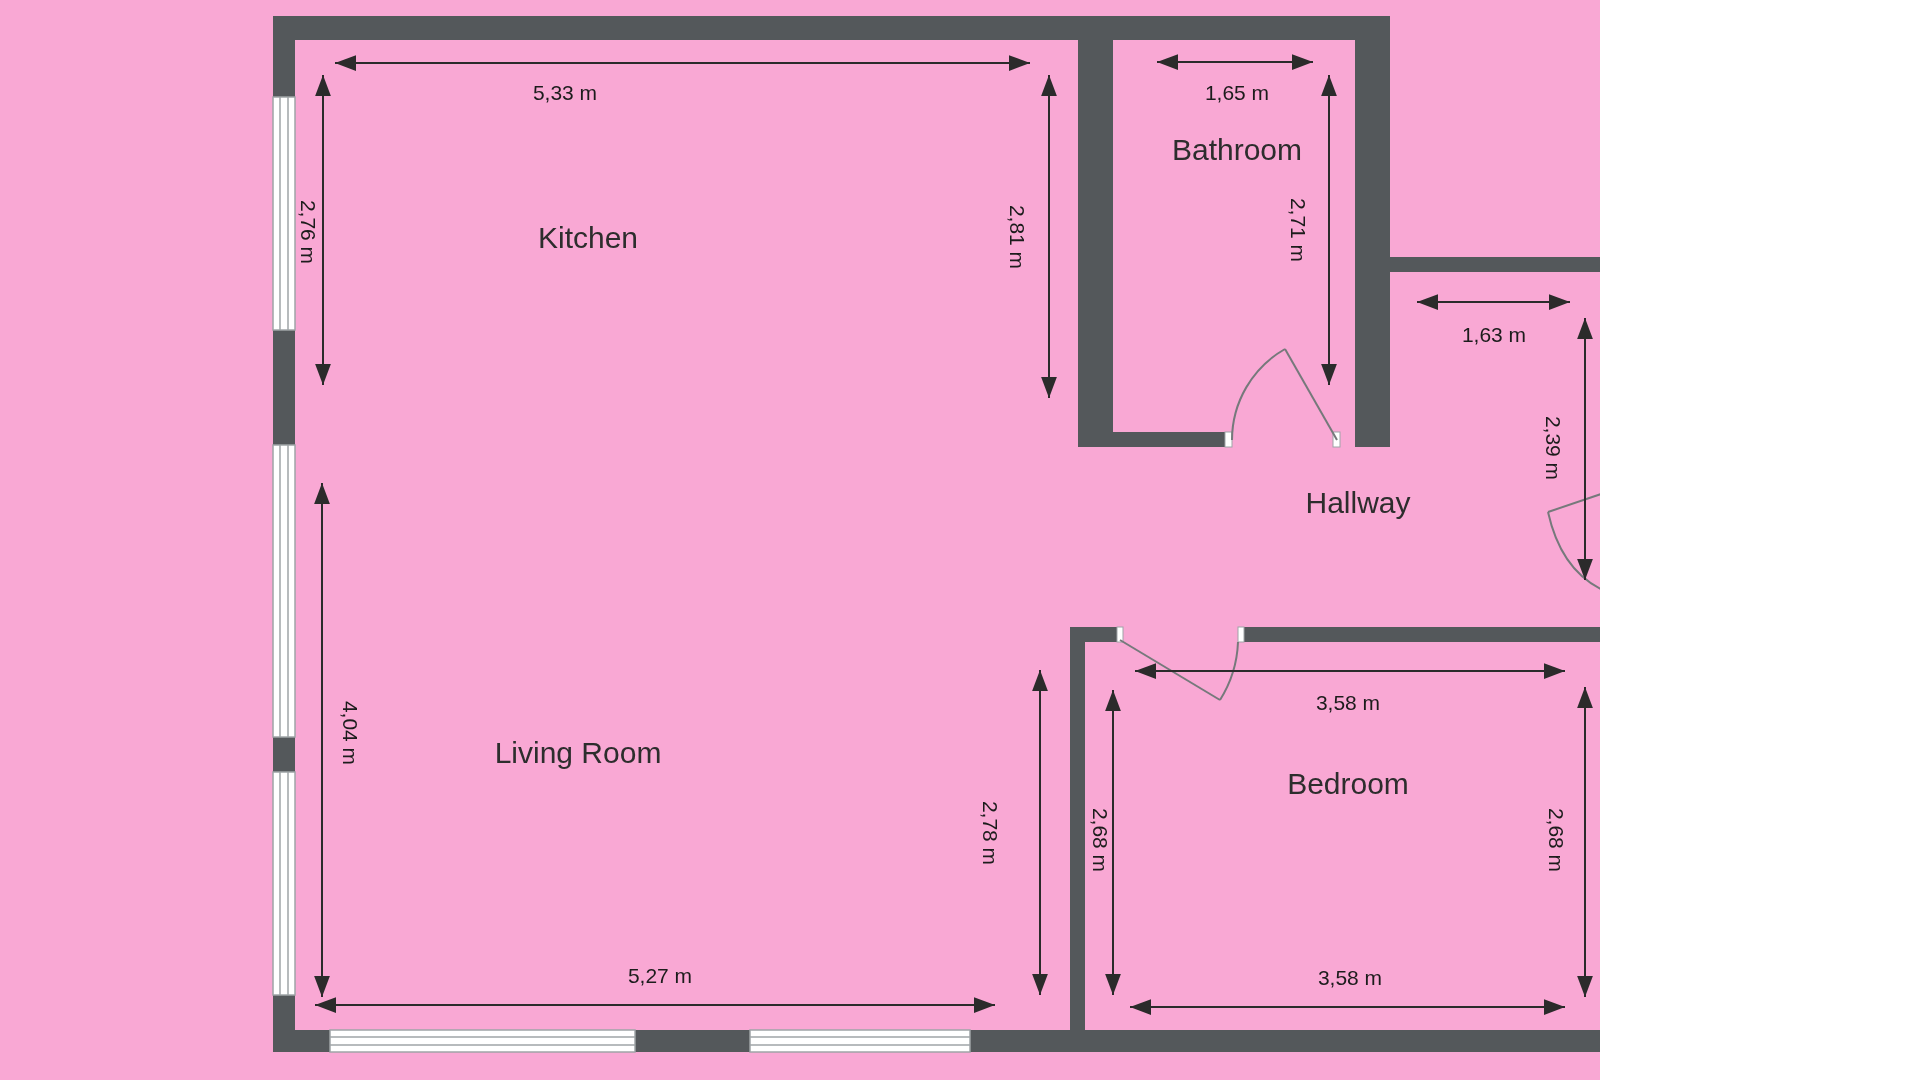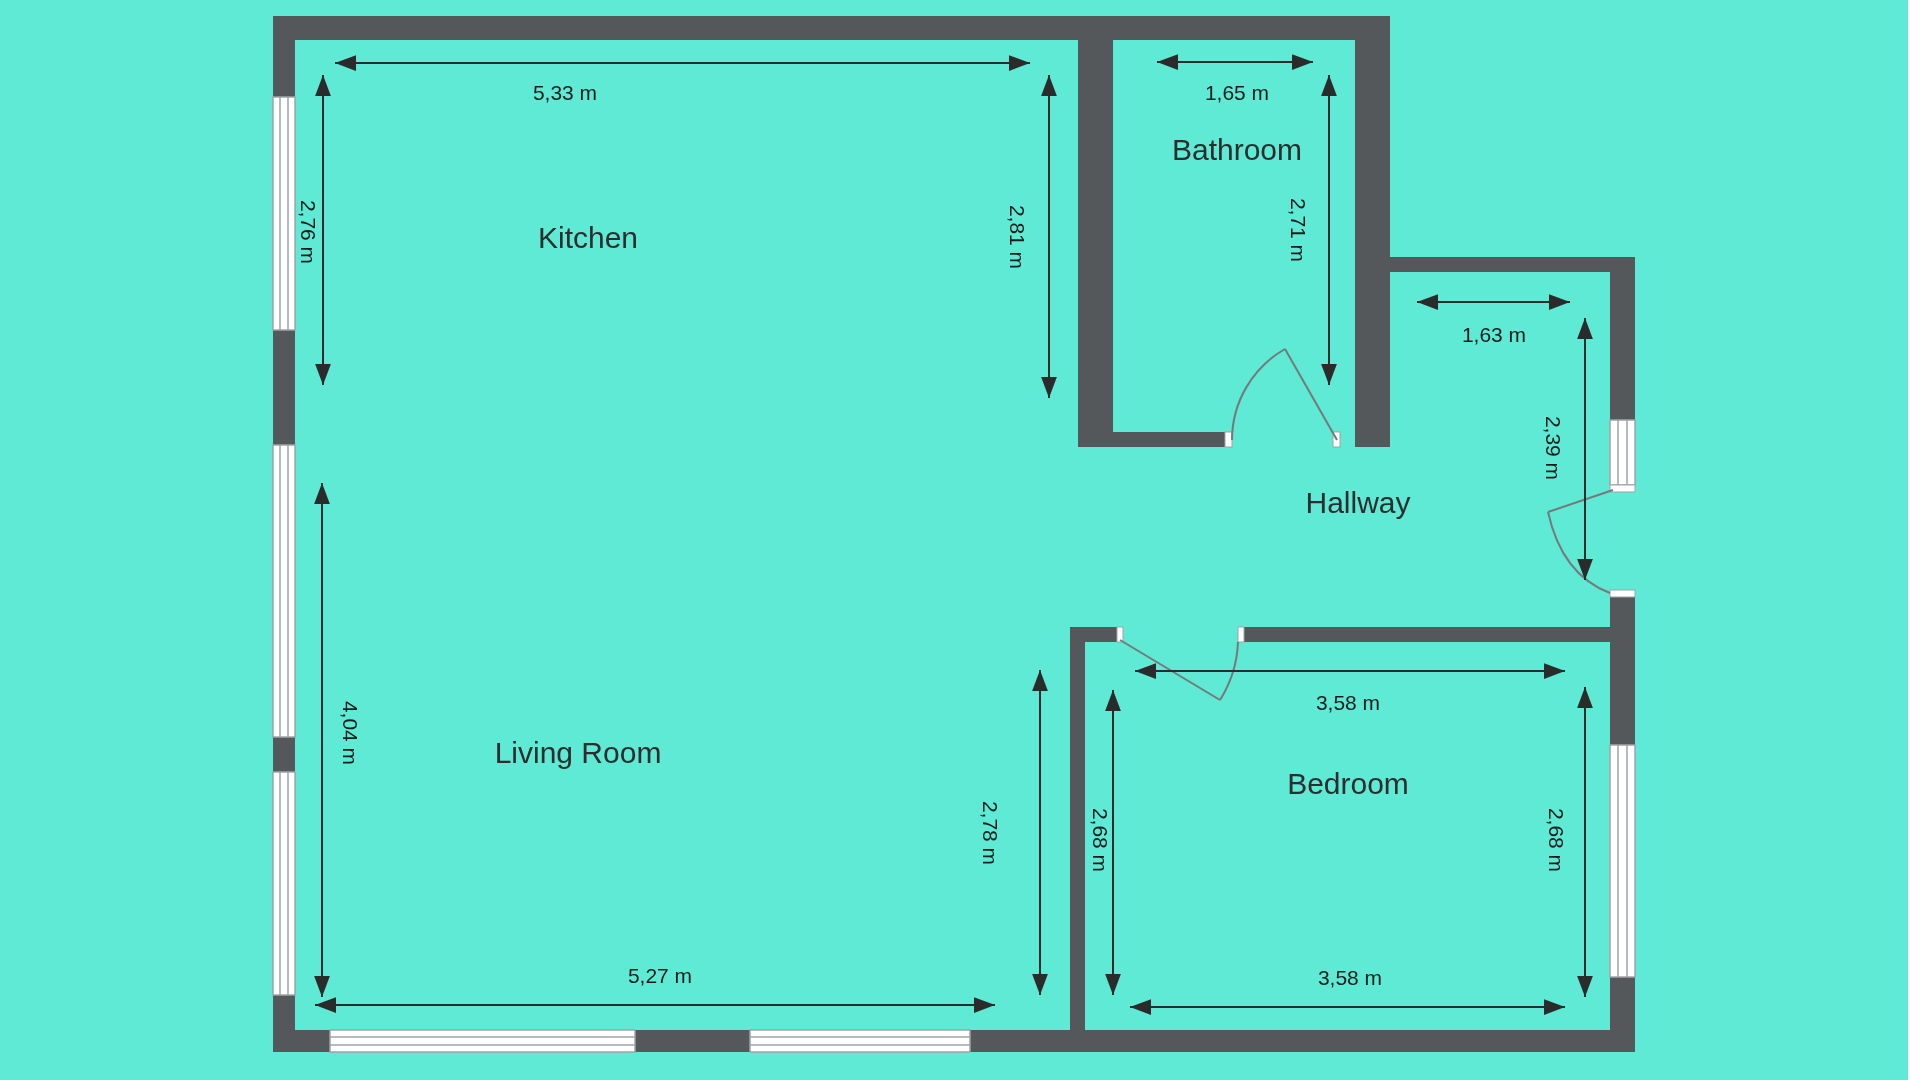--- a/index.html
+++ b/index.html
@@ -1,16 +1,16 @@
 <!DOCTYPE html>
 <html><head>
 <meta charset="utf-8">
 <style>
   html,body{margin:0;padding:0;background:#ffffff;}
-  .stage{position:relative;width:1908px;height:1080px;background:#5eead4;overflow:hidden;
+  .stage{position:relative;width:1600px;height:1080px;background:#f9a8d4;overflow:hidden;
          font-family:"Liberation Sans", sans-serif;}
   svg{display:block;}
   .wall{fill:#54585b;stroke:none;}
   .window{fill:#ffffff;stroke:#9fa4a7;stroke-width:1.5;}
   .winline{stroke:#9fa4a7;stroke-width:1.5;fill:none;}
   .jamb{fill:#ffffff;stroke:#9fa4a7;stroke-width:1;}
   .door{stroke:#76797b;stroke-width:2;fill:none;}
   .dim-line{stroke:#2b2b2b;stroke-width:2;}
   .dim-text{font-family:"Liberation Sans", sans-serif;font-size:21px;fill:#1c1c1c;}
   .room-text{font-family:"Liberation Sans", sans-serif;font-size:30px;fill:#2d2d2d;}

